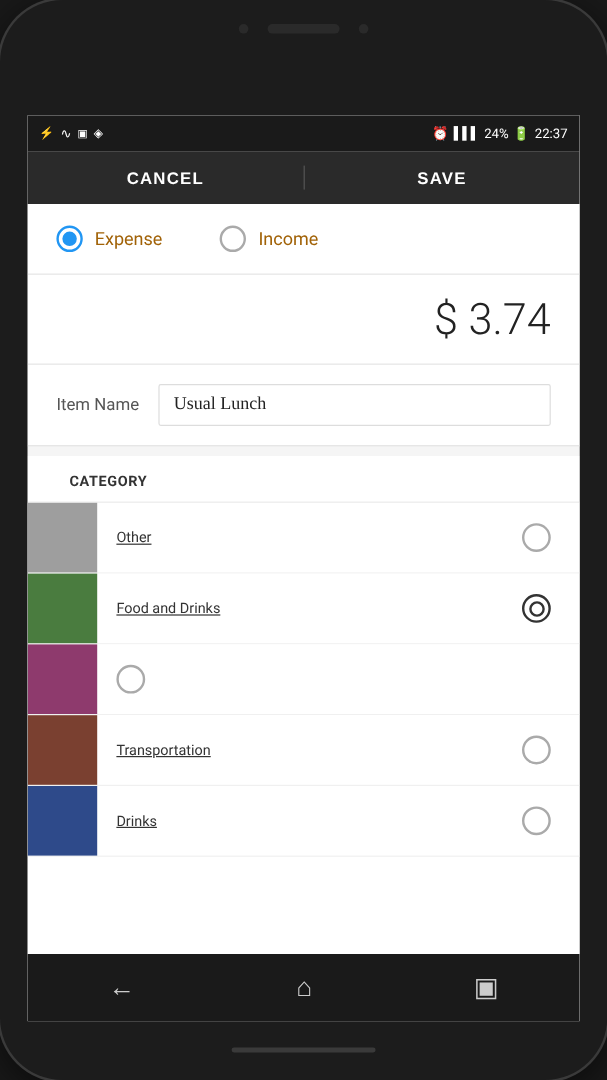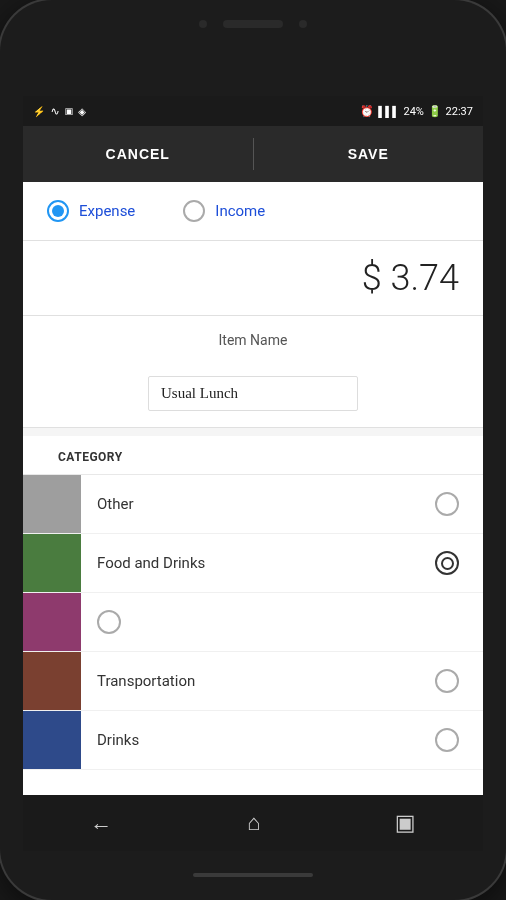--- a/index.html
+++ b/index.html
@@ -107,21 +107,21 @@
     .status-right {
       display: flex;
       align-items: center;
       gap: 4px;
       font-size: 11px;
     }
 
     
     .action-bar {
       background: #2a2a2a;
-      height: 56px;
+      height: 44px;
       display: flex;
       align-items: stretch;
       flex-shrink: 0;
     }
 
     .action-btn {
       flex: 1;
       display: flex;
       align-items: center;
       justify-content: center;
@@ -184,21 +184,21 @@
       border-radius: 50%;
       background: #2196F3;
     }
 
     .radio-circle.unselected {
       border-color: #aaa;
     }
 
     .radio-label {
       font-size: 15px;
-      color: #1d4ed8;
+      color: #a16207;
       text-align: center;
     }
 
     
     .amount-section {
       background: white;
       padding: 16px 24px;
       text-align: right;
       border-bottom: 1px solid #e0e0e0;
     }
@@ -208,23 +208,22 @@
       font-weight: 300;
       color: #222;
     }
 
     
     .item-name-section {
       background: white;
       padding: 16px 24px;
       display: flex;
       align-items: center;
-      gap: 28px;
+      gap: 16px;
       border-bottom: 1px solid #e0e0e0;
-      flex-direction: column;
     }
 
     .item-name-label {
       font-size: 14px;
       color: #555;
       white-space: nowrap;
     }
 
     .item-name-input {
       flex: 1;
@@ -265,22 +264,23 @@
 
     .category-color {
       width: 58px;
       height: 58px;
       flex-shrink: 0;
       margin-right: 16px;
     }
 
     .category-name {
       flex: 1;
-      font-size: 15px;
+      font-size: 12px;
       color: #333;
+      text-decoration: underline;
     }
 
     
     .nav-bar {
       background: #1a1a1a;
       height: 56px;
       display: flex;
       align-items: center;
       justify-content: space-around;
       flex-shrink: 0;

